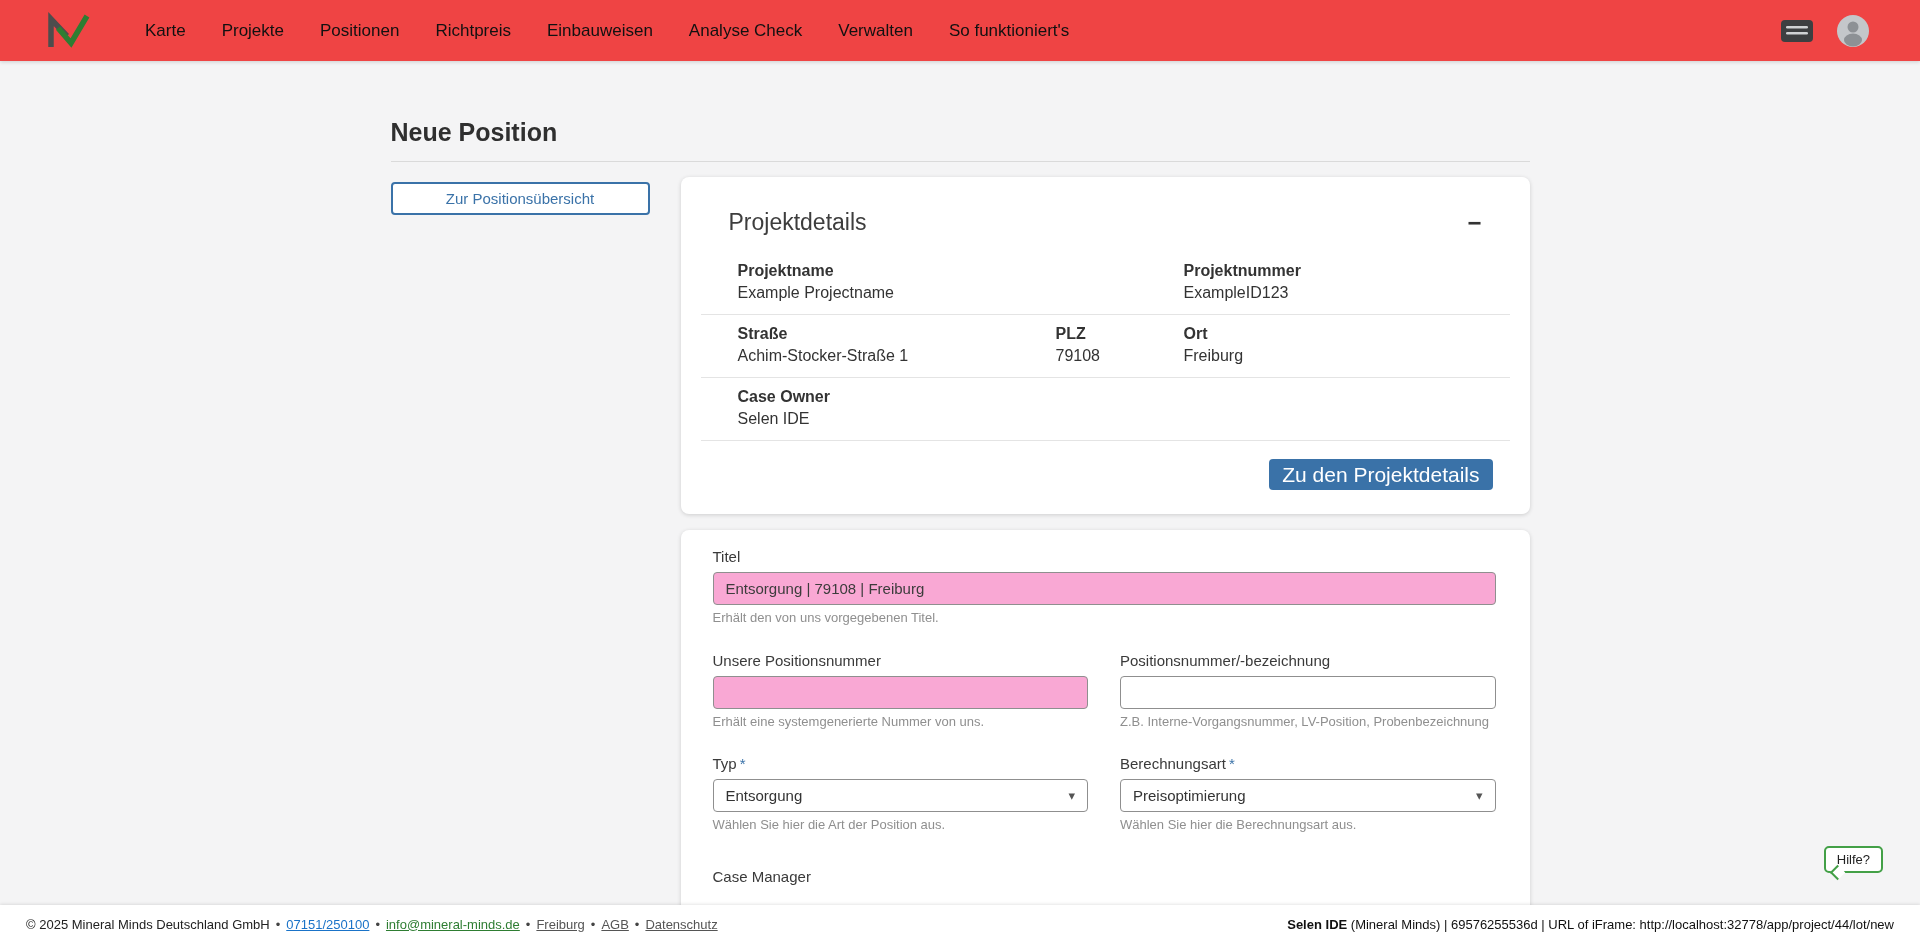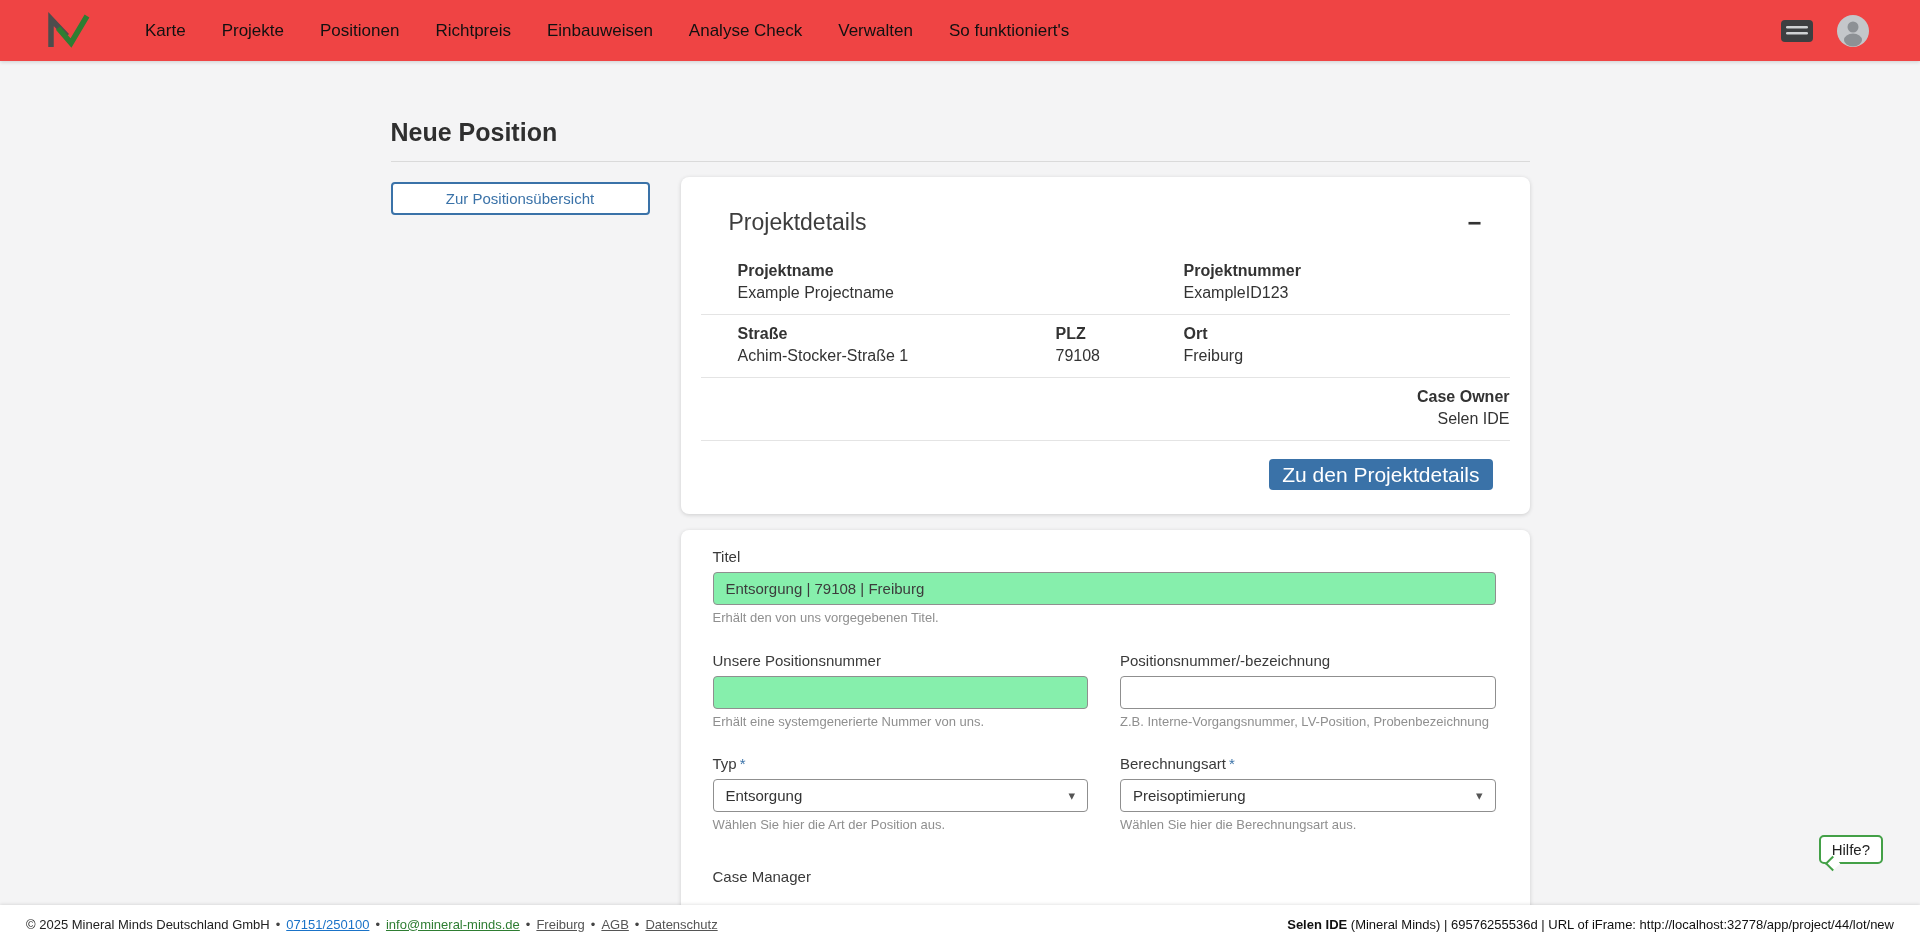--- a/index.html
+++ b/index.html
@@ -52,54 +52,54 @@
   .project-card { padding: 32px 20px 24px; }
   .card-head { display: flex; justify-content: space-between; align-items: center; padding: 0 22px 16px 28px; }
   .card-head h2 { margin: 0; font-size: 23px; font-weight: 400; color: #3d3d3d; }
   .collapse-btn {
     border: none; background: none; font-size: 24px; font-weight: 700;
     color: #333; cursor: pointer; line-height: 1; padding: 0 6px; font-family: inherit;
   }
   .detail-row { border-bottom: 1px solid #e4e4e4; padding: 10px 0 12px 37px; display: grid; }
   .detail-row.r1, .detail-row.r3 { grid-template-columns: 446px 1fr; }
   .detail-row.r2 { grid-template-columns: 318px 128px 1fr; }
-  .detail-row.r4 { grid-template-columns: 1fr; text-align: right; }
+  .detail-row.r4 { grid-template-columns: 1fr; }
   .detail-row .lbl { font-weight: 700; font-size: 16px; color: #333; margin-bottom: 4px; }
   .detail-row .val { font-size: 16px; color: #333; }
   .card-actions { display: flex; justify-content: flex-end; padding: 18px 17px 0 0; }
   .btn-primary {
     height: 31px; background: #3a72a8; color: #fff; border: none; border-radius: 4px;
     font-size: 21px; padding: 0 13px; cursor: pointer; font-family: inherit;
   }
 
   
   .form-card { margin-top: 16px; padding: 18px 34px 40px 32px; }
   .f-label { display: block; font-size: 15px; font-weight: 400; color: #3a3a3a; margin-bottom: 7px; }
   .req { color: #3a72a8; margin-left: 3px; }
   .text-input {
     width: 100%; height: 33px; border: 1px solid #8f8f8f; border-radius: 4px;
     padding: 0 12px; font-size: 15px; font-family: inherit; color: #333; background: #fff;
   }
-  .text-input:disabled { background: #86efac; color: #3c3c3c; }
+  .text-input:disabled { background: #f9a8d4; color: #3c3c3c; }
   .hint { font-size: 13px; color: #8f8f8f; margin-top: 5px; }
   .form-grid { display: grid; grid-template-columns: 1fr 1fr; column-gap: 32px; margin-top: 27px; }
   .field { margin-bottom: 26px; }
   .select-box {
     height: 33px; border: 1px solid #8f8f8f; border-radius: 4px; background: #fff;
     display: flex; align-items: center; justify-content: space-between;
     padding: 0 12px; font-size: 15px; color: #333; cursor: pointer;
   }
   .caret { font-size: 13px; color: #555; }
   .case-manager-block { margin-top: 10px; }
 
   
   .help-btn {
-    position: fixed; right: 37px; bottom: 79px; z-index: 25;
+    position: fixed; right: 37px; bottom: 70px; z-index: 25;
     background: #fff; border: 2px solid #43a047; border-radius: 5px;
-    padding: 4px 11px; font-size: 15px; color: #222; cursor: pointer; font-family: inherit;
+    padding: 4px 11px; font-size: 13px; color: #222; cursor: pointer; font-family: inherit;
   }
   .help-btn::after {
     content: ""; position: absolute; left: 6px; bottom: -7px;
     width: 9px; height: 9px; background: #fff;
     border-left: 2px solid #43a047; border-bottom: 2px solid #43a047;
     transform: rotate(45deg);
   }
 
   
   footer {

